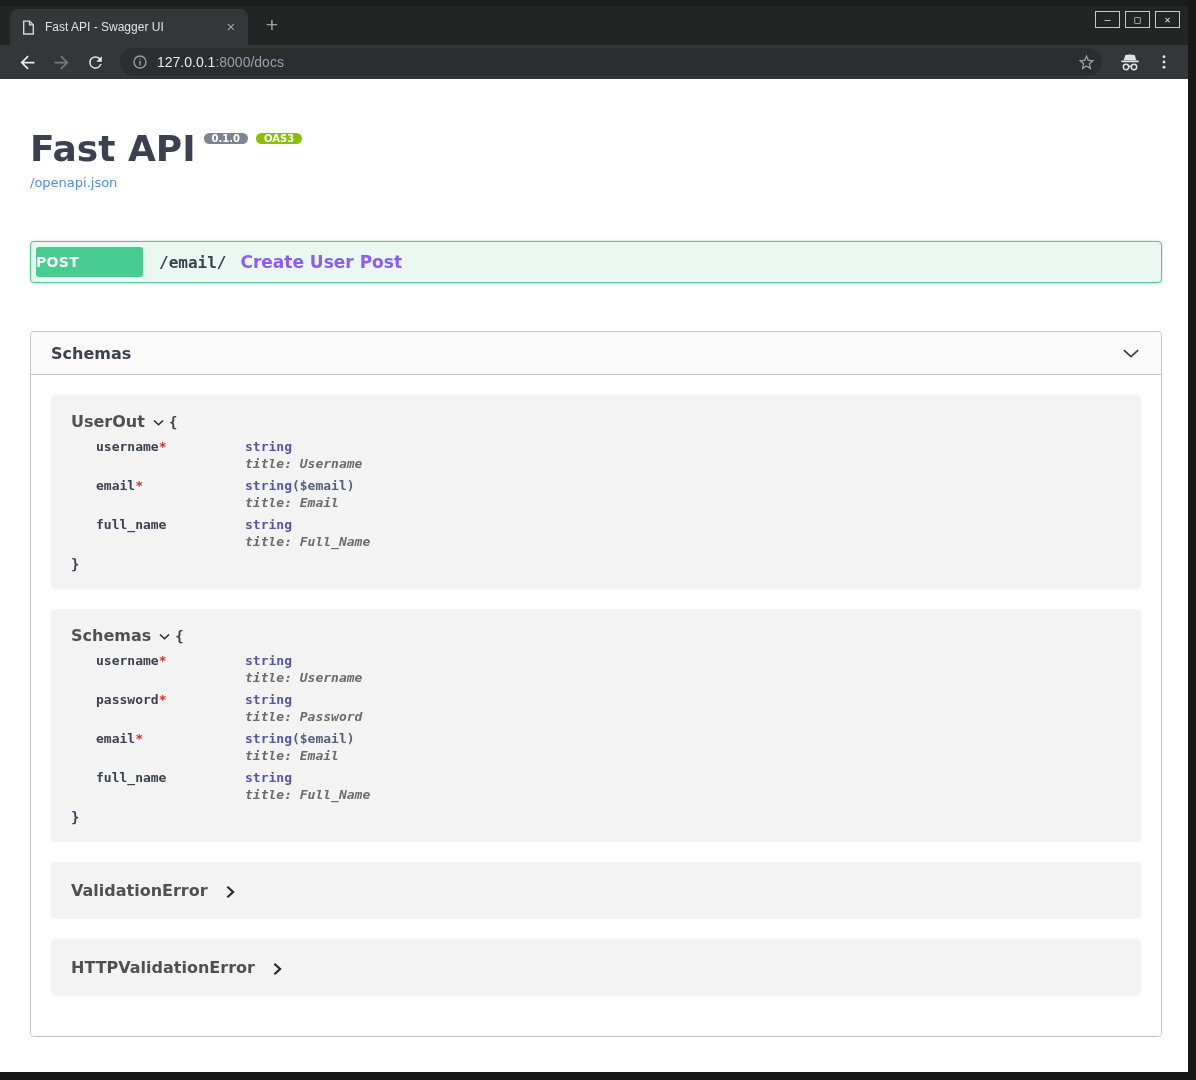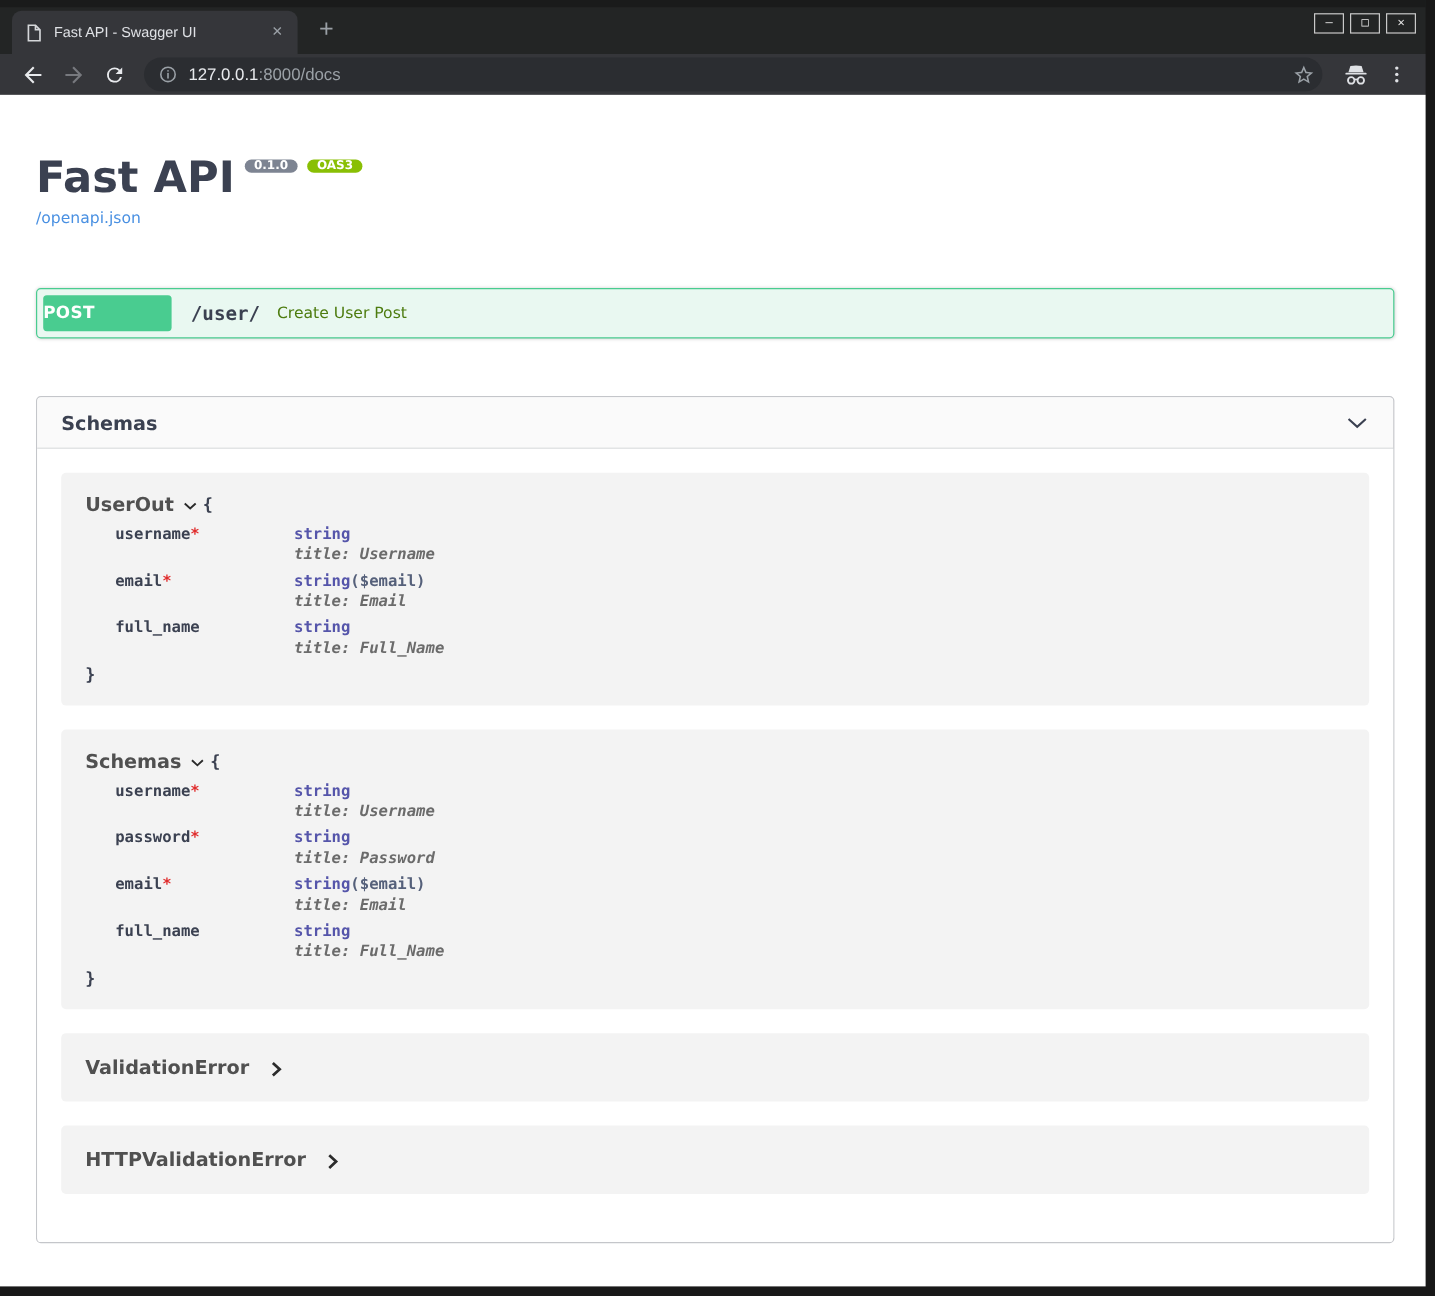--- a/index.html
+++ b/index.html
@@ -42,21 +42,21 @@
   .tag-section { margin-top:50px; }
   .tag-header { display:flex; align-items:center; justify-content:space-between; padding:10px 20px 10px 10px;
                 border-bottom:1px solid rgba(59,65,81,.3); cursor:pointer; }
   .tag-title { font-size:24px; font-weight:700; color:#3b4151; }
 
   .opblock { margin-top:7px; border:1px solid #49cc90; background:#e9f8f1; border-radius:4px; box-shadow:0 0 3px rgba(0,0,0,.19); }
   .opblock-summary { display:flex; align-items:center; padding:5px; cursor:pointer; }
   .op-method { background:#49cc90; color:#fff; font-size:14px; font-weight:700; width:107px; 
                padding:7px 0; border-radius:3px; letter-spacing:.3px; flex:none; }
   .op-path { font-family:"DejaVu Sans Mono", monospace; font-size:16px; font-weight:700; color:#3b4151; padding:0 10px 0 16px; }
-  .op-summary { font-size:13px; color:#4d7c0f; padding-left:4px; }
+  .op-summary { font-size:17px; color:#8b5cf6; padding-left:4px;font-weight:bold; }
 
   .schemas { margin-top:48px; border:1px solid rgba(59,65,81,.3); border-radius:4px; margin-bottom:30px; }
   .schemas-header { display:flex; align-items:center; justify-content:space-between; padding:11px 20px;
                     background:#fafafa; border-bottom:1px solid rgba(59,65,81,.3); border-radius:4px 4px 0 0; cursor:pointer; }
   .schemas-title { font-size:16px; font-weight:700; color:#3b4151; }
   .schemas-body { padding:20px; background:#fff; border-radius:0 0 4px 4px; }
 
   .model-box { background:#f3f3f3; border-radius:4px; padding:17px 20px; margin-bottom:20px; }
   .model-head { display:flex; align-items:center; }
   .model-title { font-size:16px; font-weight:700; color:#505050; }
@@ -151,21 +151,21 @@
           <span class="badge badge-version">0.1.0</span>
           <span class="badge badge-oas">OAS3</span>
         </div>
         <a class="spec-link" href="#">/openapi.json</a>
       </div>
 
       <div class="tag-section">
         <div class="opblock">
           <div class="opblock-summary">
             <span class="op-method">POST</span>
-            <span class="op-path">/user/</span>
+            <span class="op-path">/email/</span>
             <span class="op-summary">Create User Post</span>
           </div>
         </div>
       </div>
 
       <div class="schemas">
         <div class="schemas-header">
           <span class="schemas-title">Schemas</span>
           <svg width="20" height="20" viewBox="0 0 20 20">
             <path d="M2.8 7.2 L10 13.6 L17.2 7.2" fill="none" stroke="#3b4151" stroke-width="1.8"></path>

